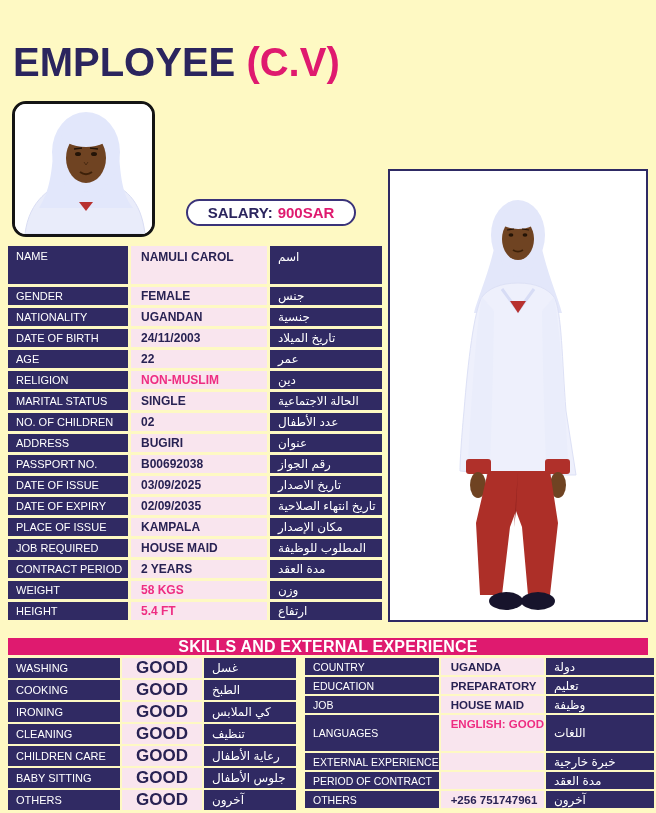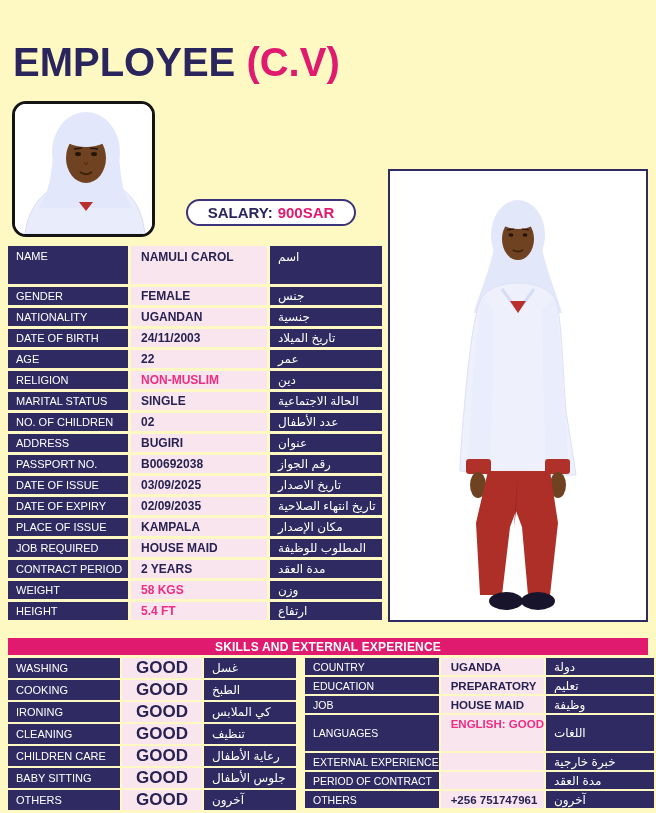--- a/index.html
+++ b/index.html
@@ -32,21 +32,21 @@
 
   
   .main-table { position:absolute; left:5px; top:243px; border-spacing:3px; }
   .main-table td { height:18px; }
   .main-table .c1 { width:120px;margin-left:44px; }
   .main-table .c2 { width:136px; }
   .main-table .c3 { width:112px; }
   .main-table tr.tall td { height:38px; vertical-align:top; padding-top:4px; }
 
   
-  .skills-header { position:absolute; left:8px; top:638px; width:640px; height:17px; background:#df1a6f; color:#ffffff; font-weight:bold; font-size:12px; display:flex; align-items:center; justify-content:center; letter-spacing:0.2px; }
+  .skills-header { position:absolute; left:8px; top:638px; width:640px; height:17px; background:#df1a6f; color:#ffffff; font-weight:bold; font-size:16px; display:flex; align-items:center; justify-content:center; letter-spacing:0.2px; }
 
   
   .skills-table { position:absolute; left:6px; top:656px; border-spacing:2px; }
   .skills-table td { height:19px; }
   .skills-table .c1 { width:112px; }
   .skills-table .c2 { width:80px; font-size:17px; }
   .skills-table .c3 { width:92px; }
   .skills-table .val-cell { padding-left:0; text-align:center; }
 
   

